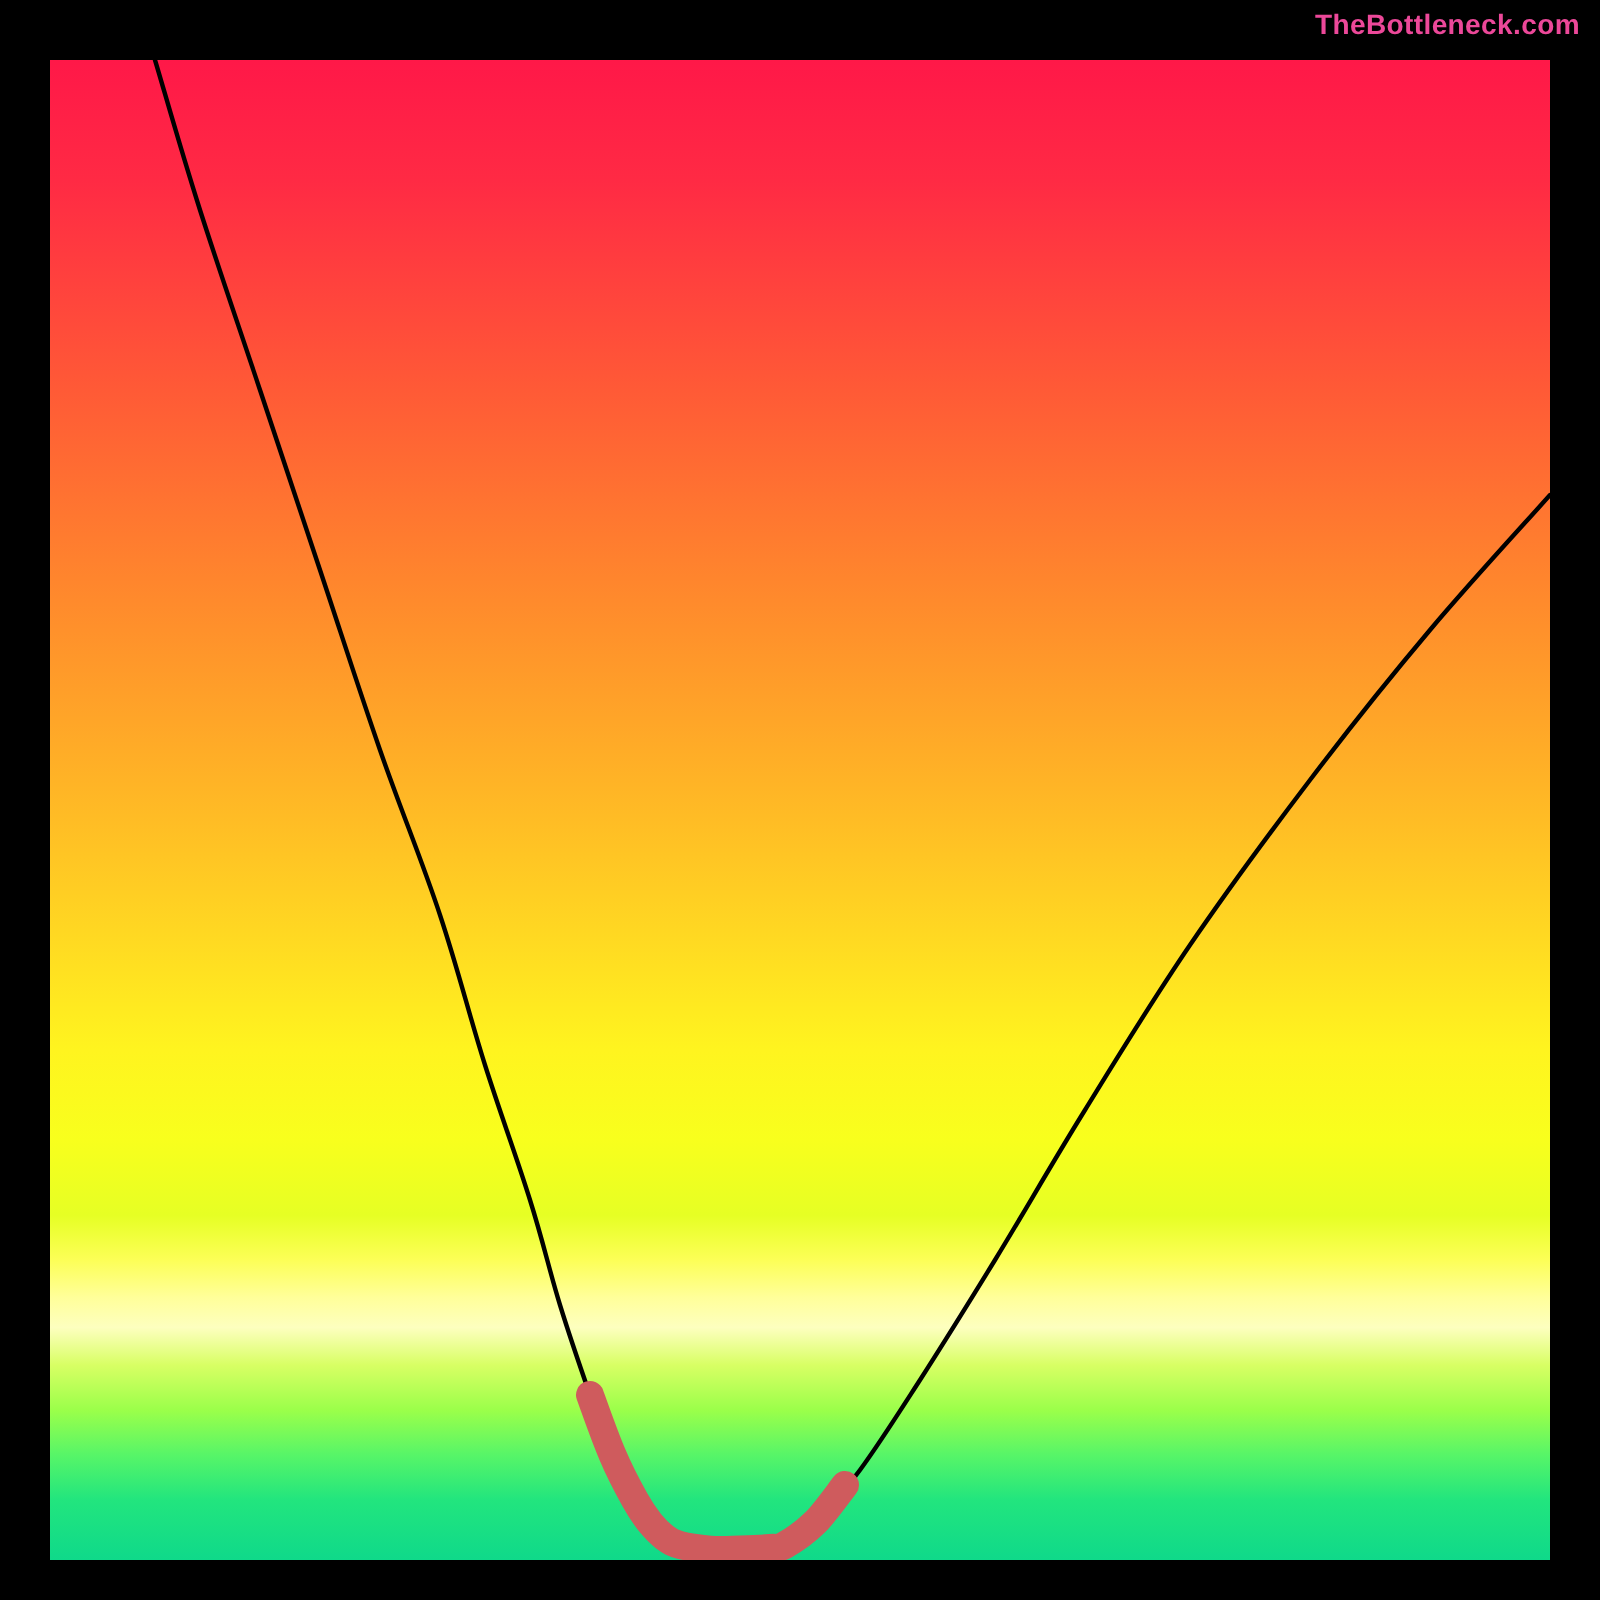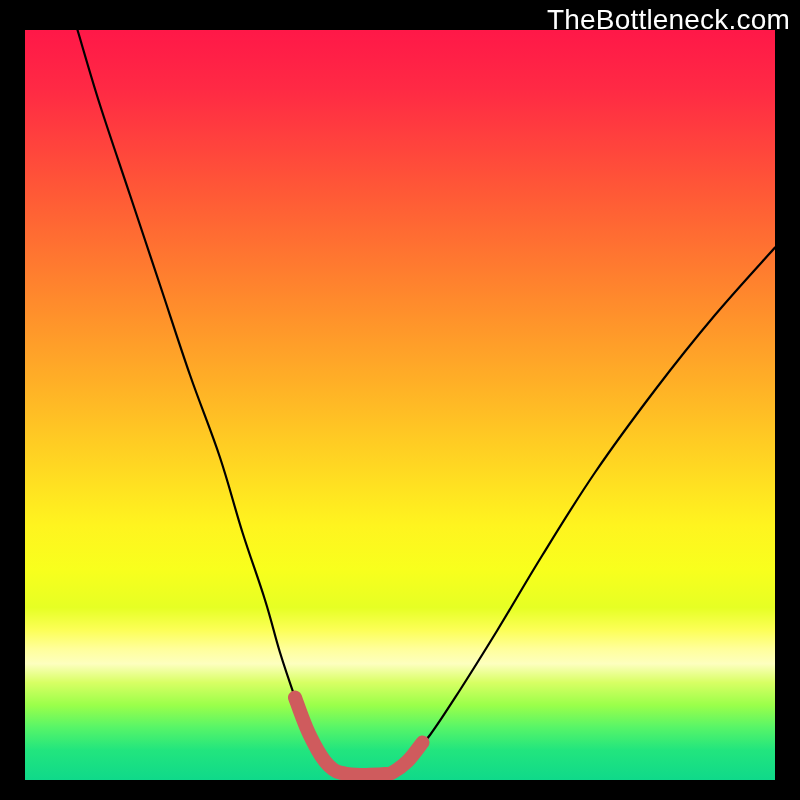--- a/index.html
+++ b/index.html
@@ -16,23 +16,23 @@
     top: 0;
     left: 0;
     width: 800px;
     height: 800px;
     background: #000;
   }
   .watermark {
     position: absolute;
     top: 4px;
     right: 10px;
-    color: #ffffff;
-    font-size: 28px;
-    font-weight: 400;
+    color: #ec4899;
+    font-size: 14px;
+    font-weight: 700;
     letter-spacing: 0.2px;
     user-select: none;
   }
   .plot {
     position: absolute;
     left: 25px;
     top: 30px;
     width: 750px;
     height: 750px;
     overflow: hidden;

